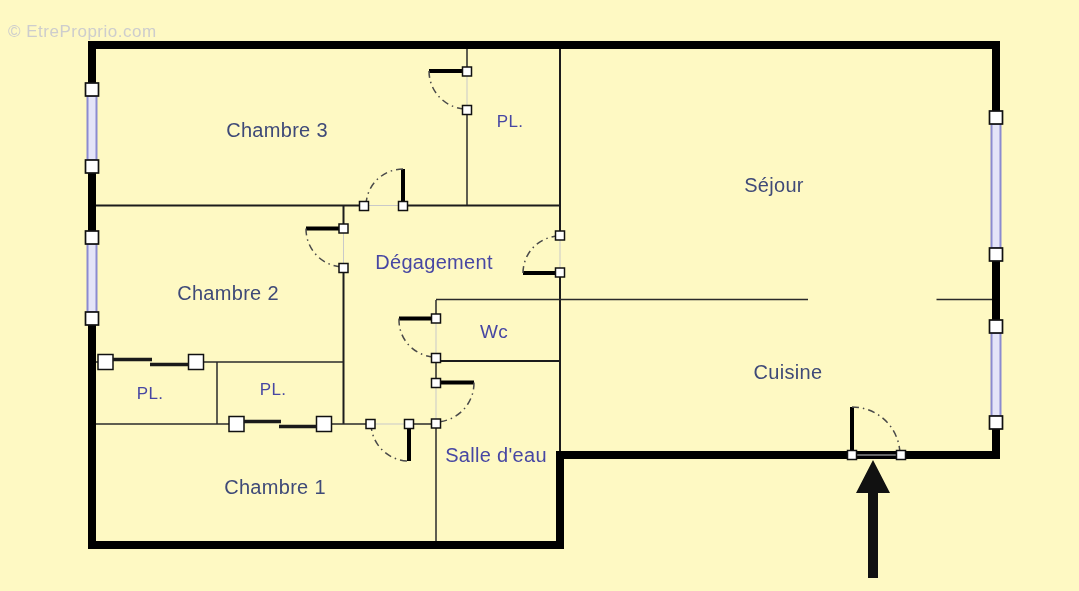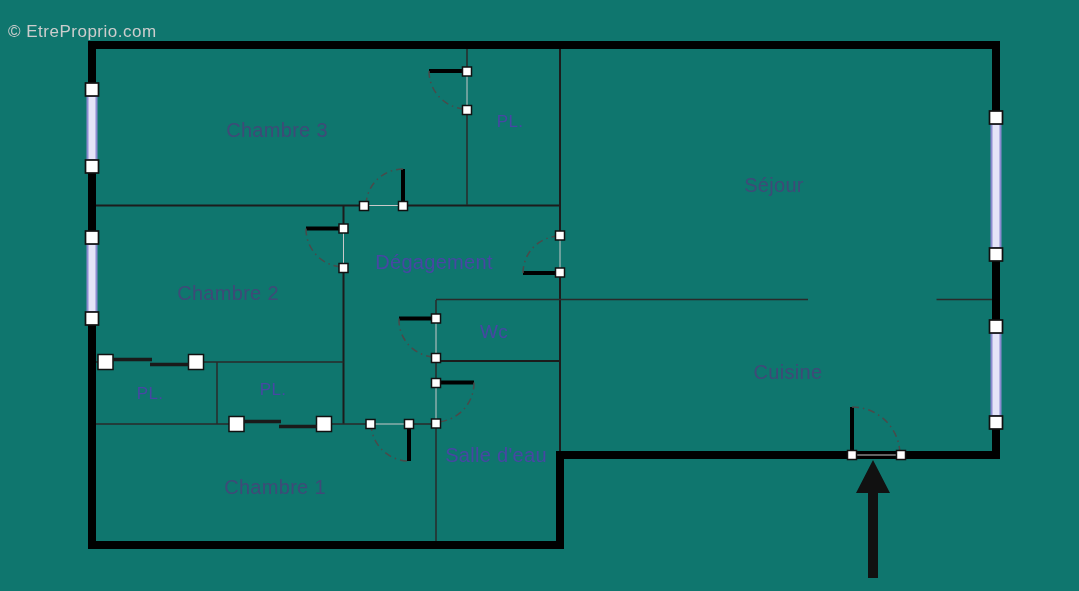--- a/index.html
+++ b/index.html
@@ -1,16 +1,16 @@
 <!DOCTYPE html>
 <html><head>
 <meta charset="utf-8">
 <style>
   html,body{margin:0;padding:0;background:#ffffff;}
-  #stage{position:relative;width:1079px;height:591px;background:#0f766e;overflow:hidden;}
+  #stage{position:relative;width:1079px;height:591px;background:#fef9c3;overflow:hidden;}
   svg{position:absolute;left:0;top:0;}
   .room-label{font-family:"Liberation Sans","DejaVu Sans",sans-serif;letter-spacing:.3px;}
   .tone-slate{fill:#3F4A78;}
   .tone-violet{fill:#4747A3;}
   .watermark{font-family:"Liberation Sans","DejaVu Sans",sans-serif;fill:#cdcdcd;letter-spacing:.5px;}
   .wall-outer{stroke:#000;stroke-width:8;fill:none;stroke-linejoin:miter;}
   .wall{stroke:#1c1c1c;stroke-width:2;fill:none;}
   .wall-thin{stroke:#2a2a2a;stroke-width:1.5;fill:none;}
   .threshold{stroke:#c9c9c9;stroke-width:1;fill:none;}
   .leaf{stroke:#000;stroke-width:4;fill:none;stroke-linecap:butt;}

